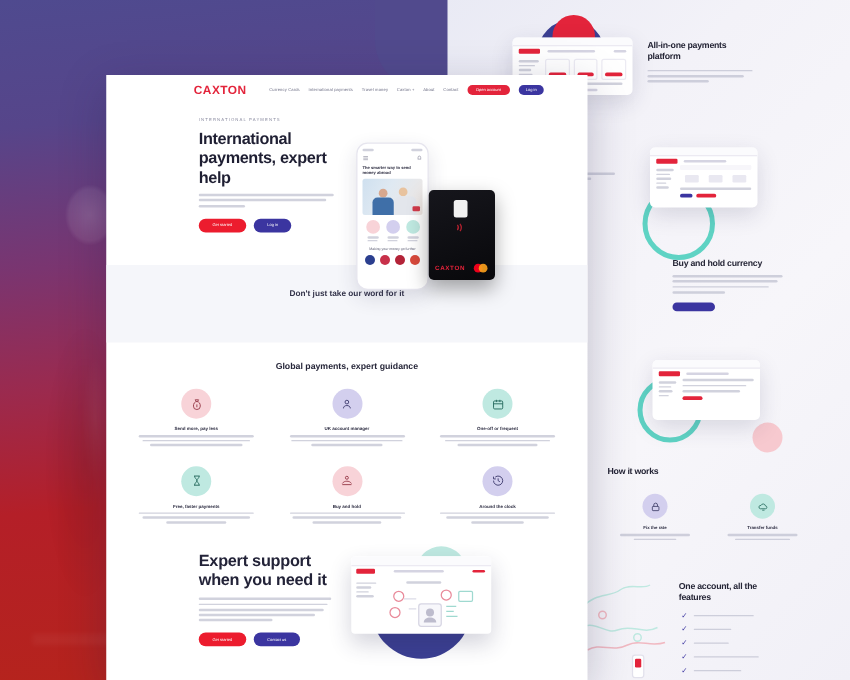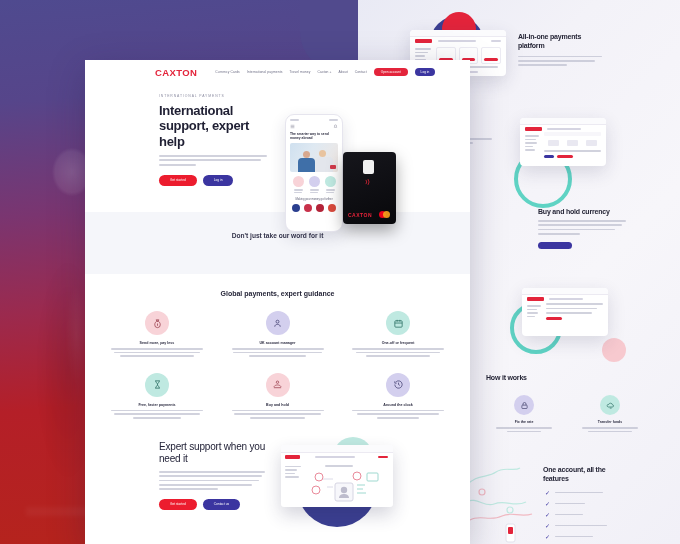--- a/index.html
+++ b/index.html
@@ -112,21 +112,21 @@
   #features{ padding:16px 26px 0; }
   #features-h{ text-align:center; font-size:7px; font-weight:bold; color:#262639; }
   .frow{ display:flex; justify-content:space-between; margin-top:14px; }
   .fcell{ width:92px; text-align:center; }
   .fcirc{ width:24px; height:24px; border-radius:50%; margin:0 auto 6px; display:flex; align-items:center; justify-content:center; }
   .fcirc svg{ width:11px; height:11px; }
   .ftitle{ font-size:3.6px; font-weight:bold; color:#2b2b40; margin-bottom:3px; }
   .fdesc .blurline{ height:1.6px; margin:0 auto 2px; }
   
   #support{ position:relative; margin-top:20px; padding:0 0 0 74px; height:110px; }
-  #support-h{ font-size:10px; font-weight:normal; color:#232338; line-height:1.22; width:110px; letter-spacing:-.2px; }
+  #support-h{ font-size:13px; font-weight:bold; color:#232338; line-height:1.22; width:110px; letter-spacing:-.2px; }
   #support-body{ width:106px; margin-top:6px; }
   #support-body .blurline{ height:1.8px; margin-bottom:2.5px; }
   #support-btns{ display:flex; gap:6px; margin-top:9px; }
   #support-shot{
     position:absolute; left:196px; top:4px; width:112px; height:62px;
     background:#fff; border-radius:3px; box-shadow:0 8px 18px rgba(40,40,80,.2);
     overflow:hidden;
   }
   #support-blob-navy{ position:absolute; left:212px; top:6px; width:80px; height:80px; border-radius:50%; background:#3b3f92; }
   #support-blob-mint{ position:absolute; left:248px; top:-4px; width:40px; height:40px; border-radius:50%; background:#bfe9e1; }
@@ -338,21 +338,21 @@
       <span class="nav-item">Caxton +</span>
       <span class="nav-item">About</span>
       <span class="nav-item">Contact</span>
       <span class="nav-cta">Open account</span>
       <span class="nav-cta2">Log in</span>
     </div>
   </div>
 
   <div id="hero">
     <div id="eyebrow">INTERNATIONAL PAYMENTS</div>
-    <div id="hero-title">International support, expert help</div>
+    <div id="hero-title">International payments, expert help</div>
     <div id="hero-sub">
       <div class="blurline"></div>
       <div class="blurline" style="width:94%;"></div>
       <div class="blurline" style="width:34%;"></div>
     </div>
     <div id="hero-btns">
       <span class="pill-red">Get started</span>
       <span class="pill-blue">Log in</span>
     </div>
 

